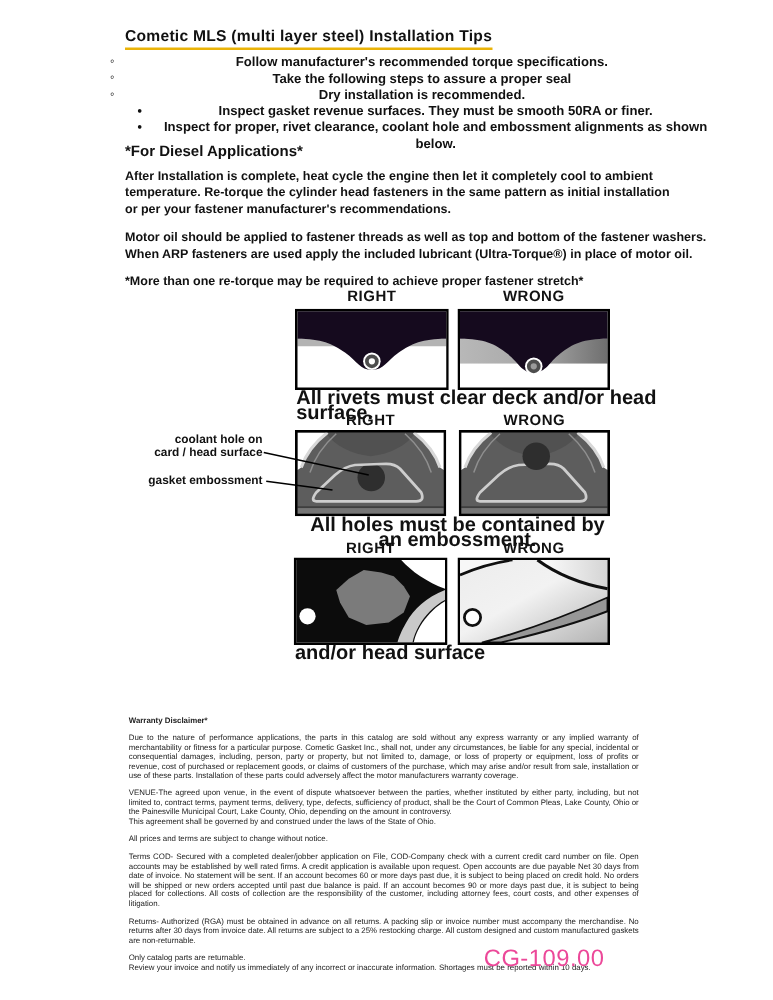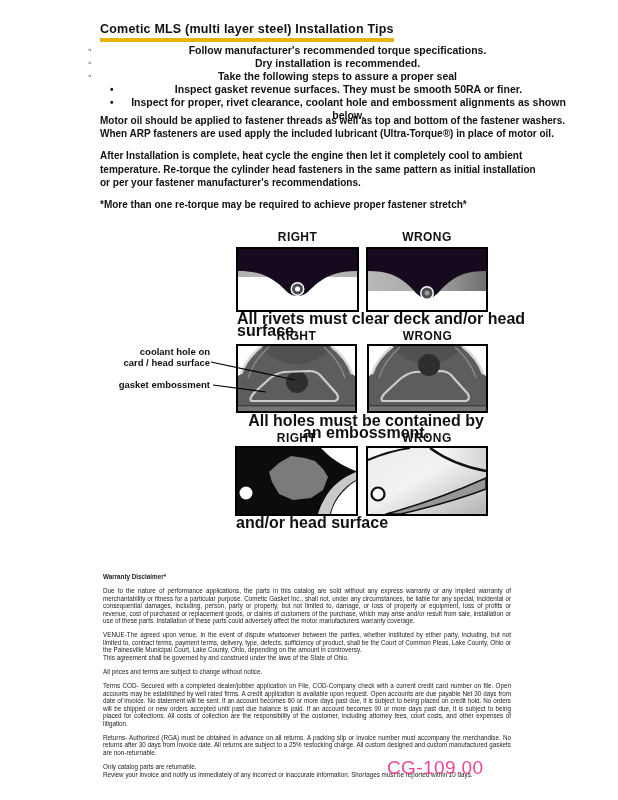--- a/index.html
+++ b/index.html
@@ -5,21 +5,21 @@
   html,body{margin:0;padding:0;background:#ffffff;}
   .page{
     position:relative;width:618px;height:800px;background:#ffffff;
     font-family:"Liberation Sans","DejaVu Sans",sans-serif;color:#111;
     overflow:hidden;
   }
   .abs{position:absolute;}
   
   .title{
     left:100px;top:22px;font-size:12.5px;font-weight:bold;
-    border-bottom:4px solid #eab308;padding-bottom:2px;letter-spacing:.2px;
+    border-bottom:2px solid #eab308;padding-bottom:2px;letter-spacing:.2px;
   }
   
   .bullets{left:88px;top:44px;width:490px;font-size:10.5px;font-weight:bold;line-height:13px;}
   .bullets ul{list-style:none;margin:0;padding:0;}
   .bullets li{position:relative;padding-left:9px;text-align:center;}
   .bullets li.lvl1::before{content:"◦";position:absolute;left:0;top:-1px;font-size:10px;}
   .bullets ul.sub{margin-left:22px;}
   .bullets li.lvl2::before{content:"•";position:absolute;left:0;top:0;font-size:10px;}
   
   .diesel{left:100px;top:114px;width:516px;}
@@ -43,35 +43,36 @@
 </head>
 <body>
 
 <div class="page">
 
   <div class="abs title">Cometic MLS (multi layer steel) Installation Tips</div>
 
   <div class="abs bullets">
     <ul>
       <li class="lvl1">Follow manufacturer's recommended torque specifications.</li>
+      <li class="lvl1">Take the following steps to assure a proper seal</li>
       <li class="lvl1">Dry installation is recommended.</li>
-      <li class="lvl1">Take the following steps to assure a proper seal</li>
     </ul>
     <ul class="sub">
       <li class="lvl2">Inspect gasket revenue surfaces.  They must be smooth 50RA or finer.</li>
       <li class="lvl2">Inspect for proper, rivet clearance, coolant hole and embossment alignments as shown below.</li>
     </ul>
   </div>
 
   <div class="abs diesel">
-    <p>Motor oil should be applied to fastener threads as well as top and bottom of the fastener washers.
-When ARP fasteners are used apply the included lubricant (Ultra-Torque®) in place of motor oil.</p>
+    <h2>*For Diesel Applications*</h2>
     <p>After Installation is complete, heat cycle the engine then let it completely cool to ambient
 temperature. Re-torque the cylinder head fasteners in the same pattern as initial installation
 or per your fastener manufacturer's recommendations.</p>
+    <p>Motor oil should be applied to fastener threads as well as top and bottom of the fastener washers.
+When ARP fasteners are used apply the included lubricant (Ultra-Torque®) in place of motor oil.</p>
     <p class="note">*More than one re-torque may be required to achieve proper fastener stretch*</p>
   </div>
 
   <div class="abs dlabel" style="left:236px;top:230px;width:123px;">RIGHT</div>
   <div class="abs dlabel" style="left:366px;top:230px;width:122px;">WRONG</div>
 
   <div class="abs diagram-box" style="left:236px;top:247px;">
     <svg width="123" height="65" viewBox="0 0 123 65">
       <rect x="1" y="1" width="121" height="63" fill="#ffffff"></rect>
       <rect x="2" y="24" width="119" height="6" fill="#b3b3b3"></rect>

